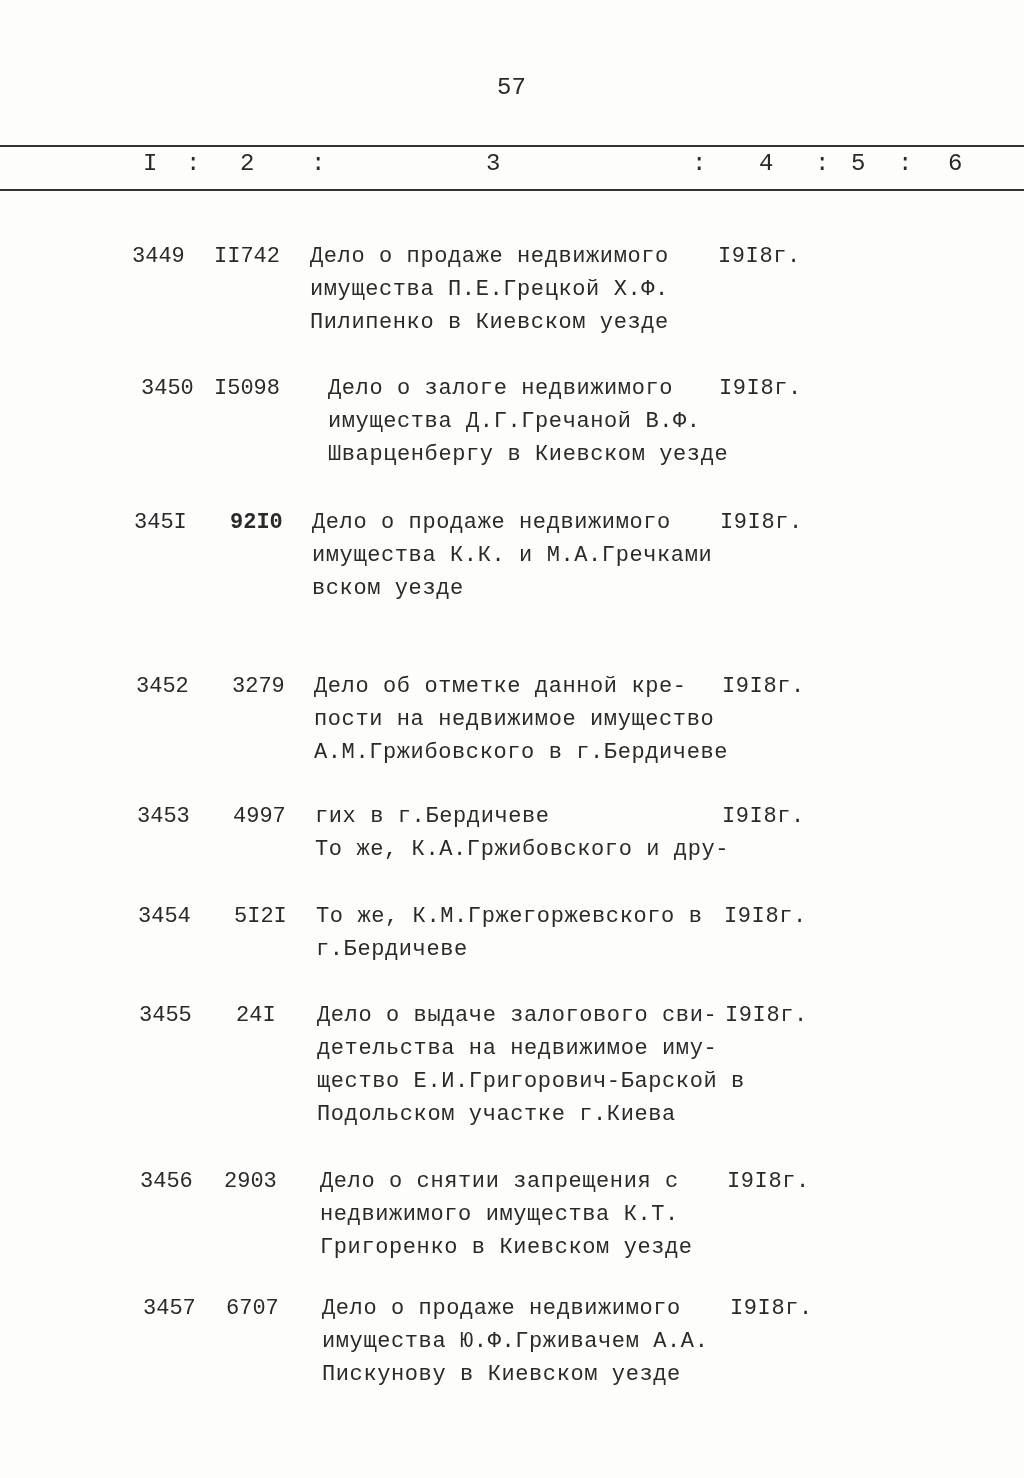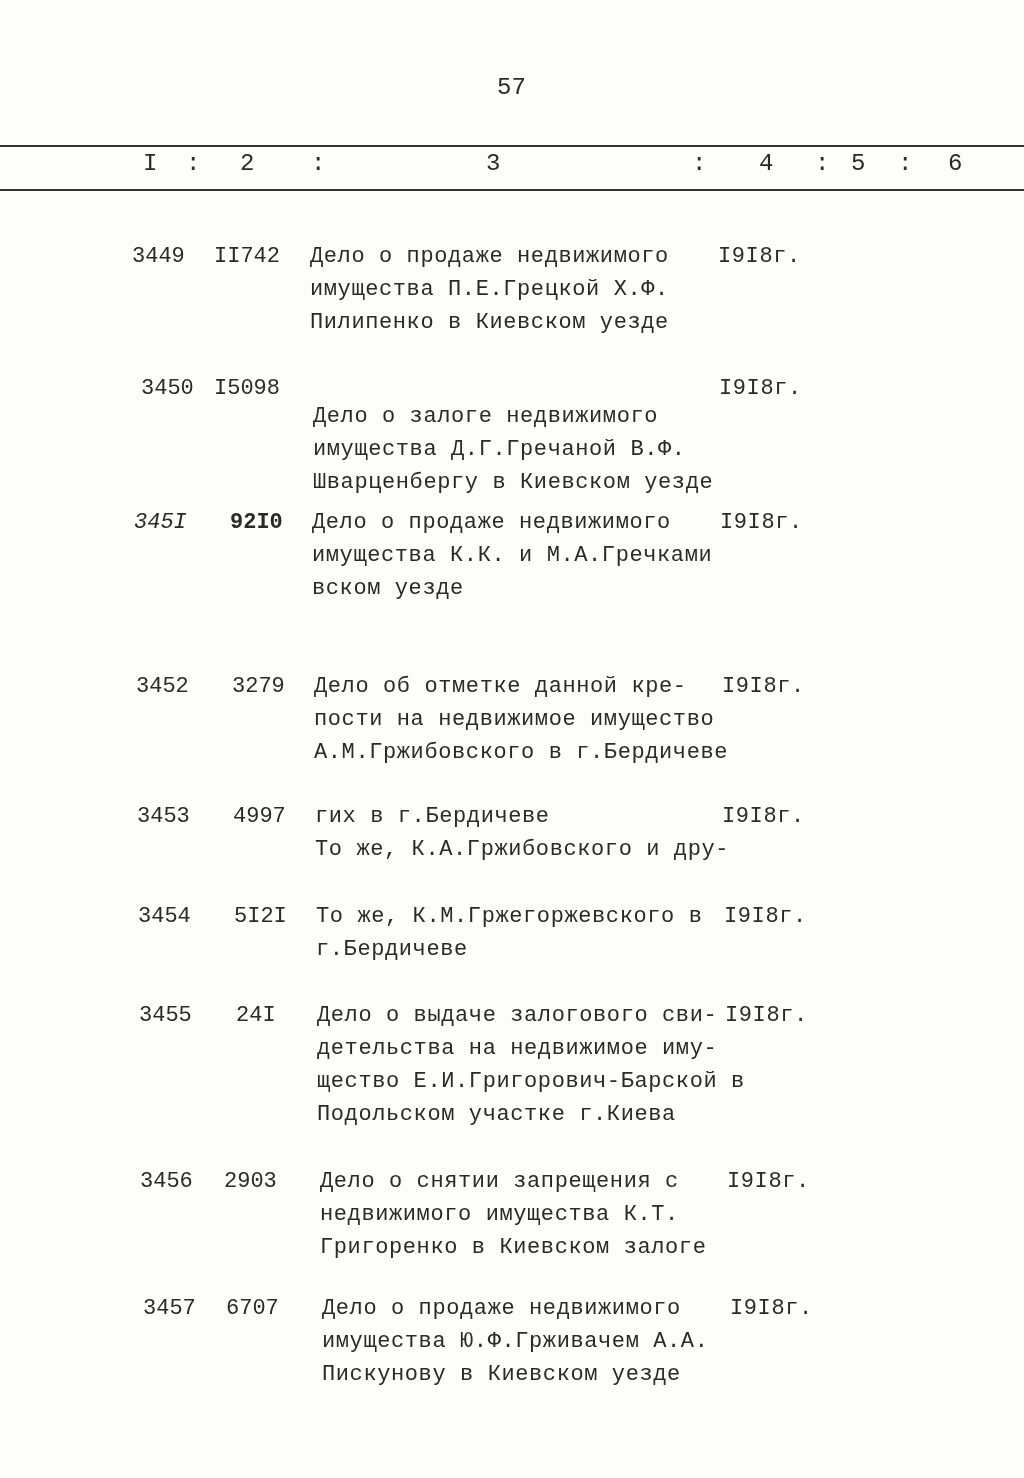--- a/index.html
+++ b/index.html
@@ -41,25 +41,25 @@
 <div id="entries">
     <div class="entry" style="top: 240px; left: 0px;">
       <span class="num" style="left: 132px;">3449</span>
       <span class="num" style="left: 214px;">II742</span>
       <div class="desc" style="left: 310px;"><div>Дело о продаже недвижимого</div><div>имущества П.Е.Грецкой Х.Ф.</div><div>Пилипенко в Киевском уезде</div></div>
       <span class="year" style="left: 718px;">I9I8г.</span>
     </div>
     <div class="entry" style="top: 372px; left: 0px;">
       <span class="num" style="left: 133px; margin-left: 8px;">3450</span>
       <span class="num" style="left: 214px;">I5098</span>
-      <div class="desc" style="left: 313px; margin-top: 28px;"><div>Дело о залоге недвижимого</div><div>имущества Д.Г.Гречаной В.Ф.</div><div>Шварценбергу в Киевском уезде</div></div>
+      <div class="desc" style="left: 328px;"><div>Дело о залоге недвижимого</div><div>имущества Д.Г.Гречаной В.Ф.</div><div>Шварценбергу в Киевском уезде</div></div>
       <span class="year" style="left: 719px;">I9I8г.</span>
     </div>
     <div class="entry" style="top: 506px; left: 0px;">
-      <span class="num" style="left: 134px; font-style: italic;">345I</span>
+      <span class="num" style="left: 134px;">345I</span>
       <span class="num" style="left: 230px; font-weight: bold;">92I0</span>
       <div class="desc" style="left: 312px;"><div>Дело о продаже недвижимого</div><div>имущества К.К. и М.А.Гречками</div><div>вском уезде</div></div>
       <span class="year" style="left: 720px;">I9I8г.</span>
     </div>
     <div class="entry" style="top: 670px; left: 0px;">
       <span class="num" style="left: 136px;">3452</span>
       <span class="num" style="left: 232px;">3279</span>
       <div class="desc" style="left: 314px;"><div>Дело об отметке данной кре-</div><div>пости на недвижимое имущество</div><div>А.М.Гржибовского в г.Бердичеве</div></div>
       <span class="year" style="left: 722px;">I9I8г.</span>
     </div>
@@ -77,21 +77,21 @@
     </div>
     <div class="entry" style="top: 999px; left: 0px;">
       <span class="num" style="left: 139px;">3455</span>
       <span class="num" style="left: 236px;">24I</span>
       <div class="desc" style="left: 317px;"><div>Дело о выдаче залогового сви-</div><div>детельства на недвижимое иму-</div><div>щество Е.И.Григорович-Барской в</div><div>Подольском участке г.Киева</div></div>
       <span class="year" style="left: 725px;">I9I8г.</span>
     </div>
     <div class="entry" style="top: 1165px; left: 0px;">
       <span class="num" style="left: 140px;">3456</span>
       <span class="num" style="left: 224px;">2903</span>
-      <div class="desc" style="left: 320px;"><div>Дело о снятии запрещения с</div><div>недвижимого имущества К.Т.</div><div>Григоренко в Киевском залоге</div></div>
+      <div class="desc" style="left: 320px;"><div>Дело о снятии запрещения с</div><div>недвижимого имущества К.Т.</div><div>Григоренко в Киевском уезде</div></div>
       <span class="year" style="left: 727px;">I9I8г.</span>
     </div>
     <div class="entry" style="top: 1292px; left: 0px;">
       <span class="num" style="left: 143px;">3457</span>
       <span class="num" style="left: 226px;">6707</span>
       <div class="desc" style="left: 322px;"><div>Дело о продаже недвижимого</div><div>имущества Ю.Ф.Грживачем А.А.</div><div>Пискунову в Киевском уезде</div></div>
       <span class="year" style="left: 730px;">I9I8г.</span>
     </div>
   </div>
 

